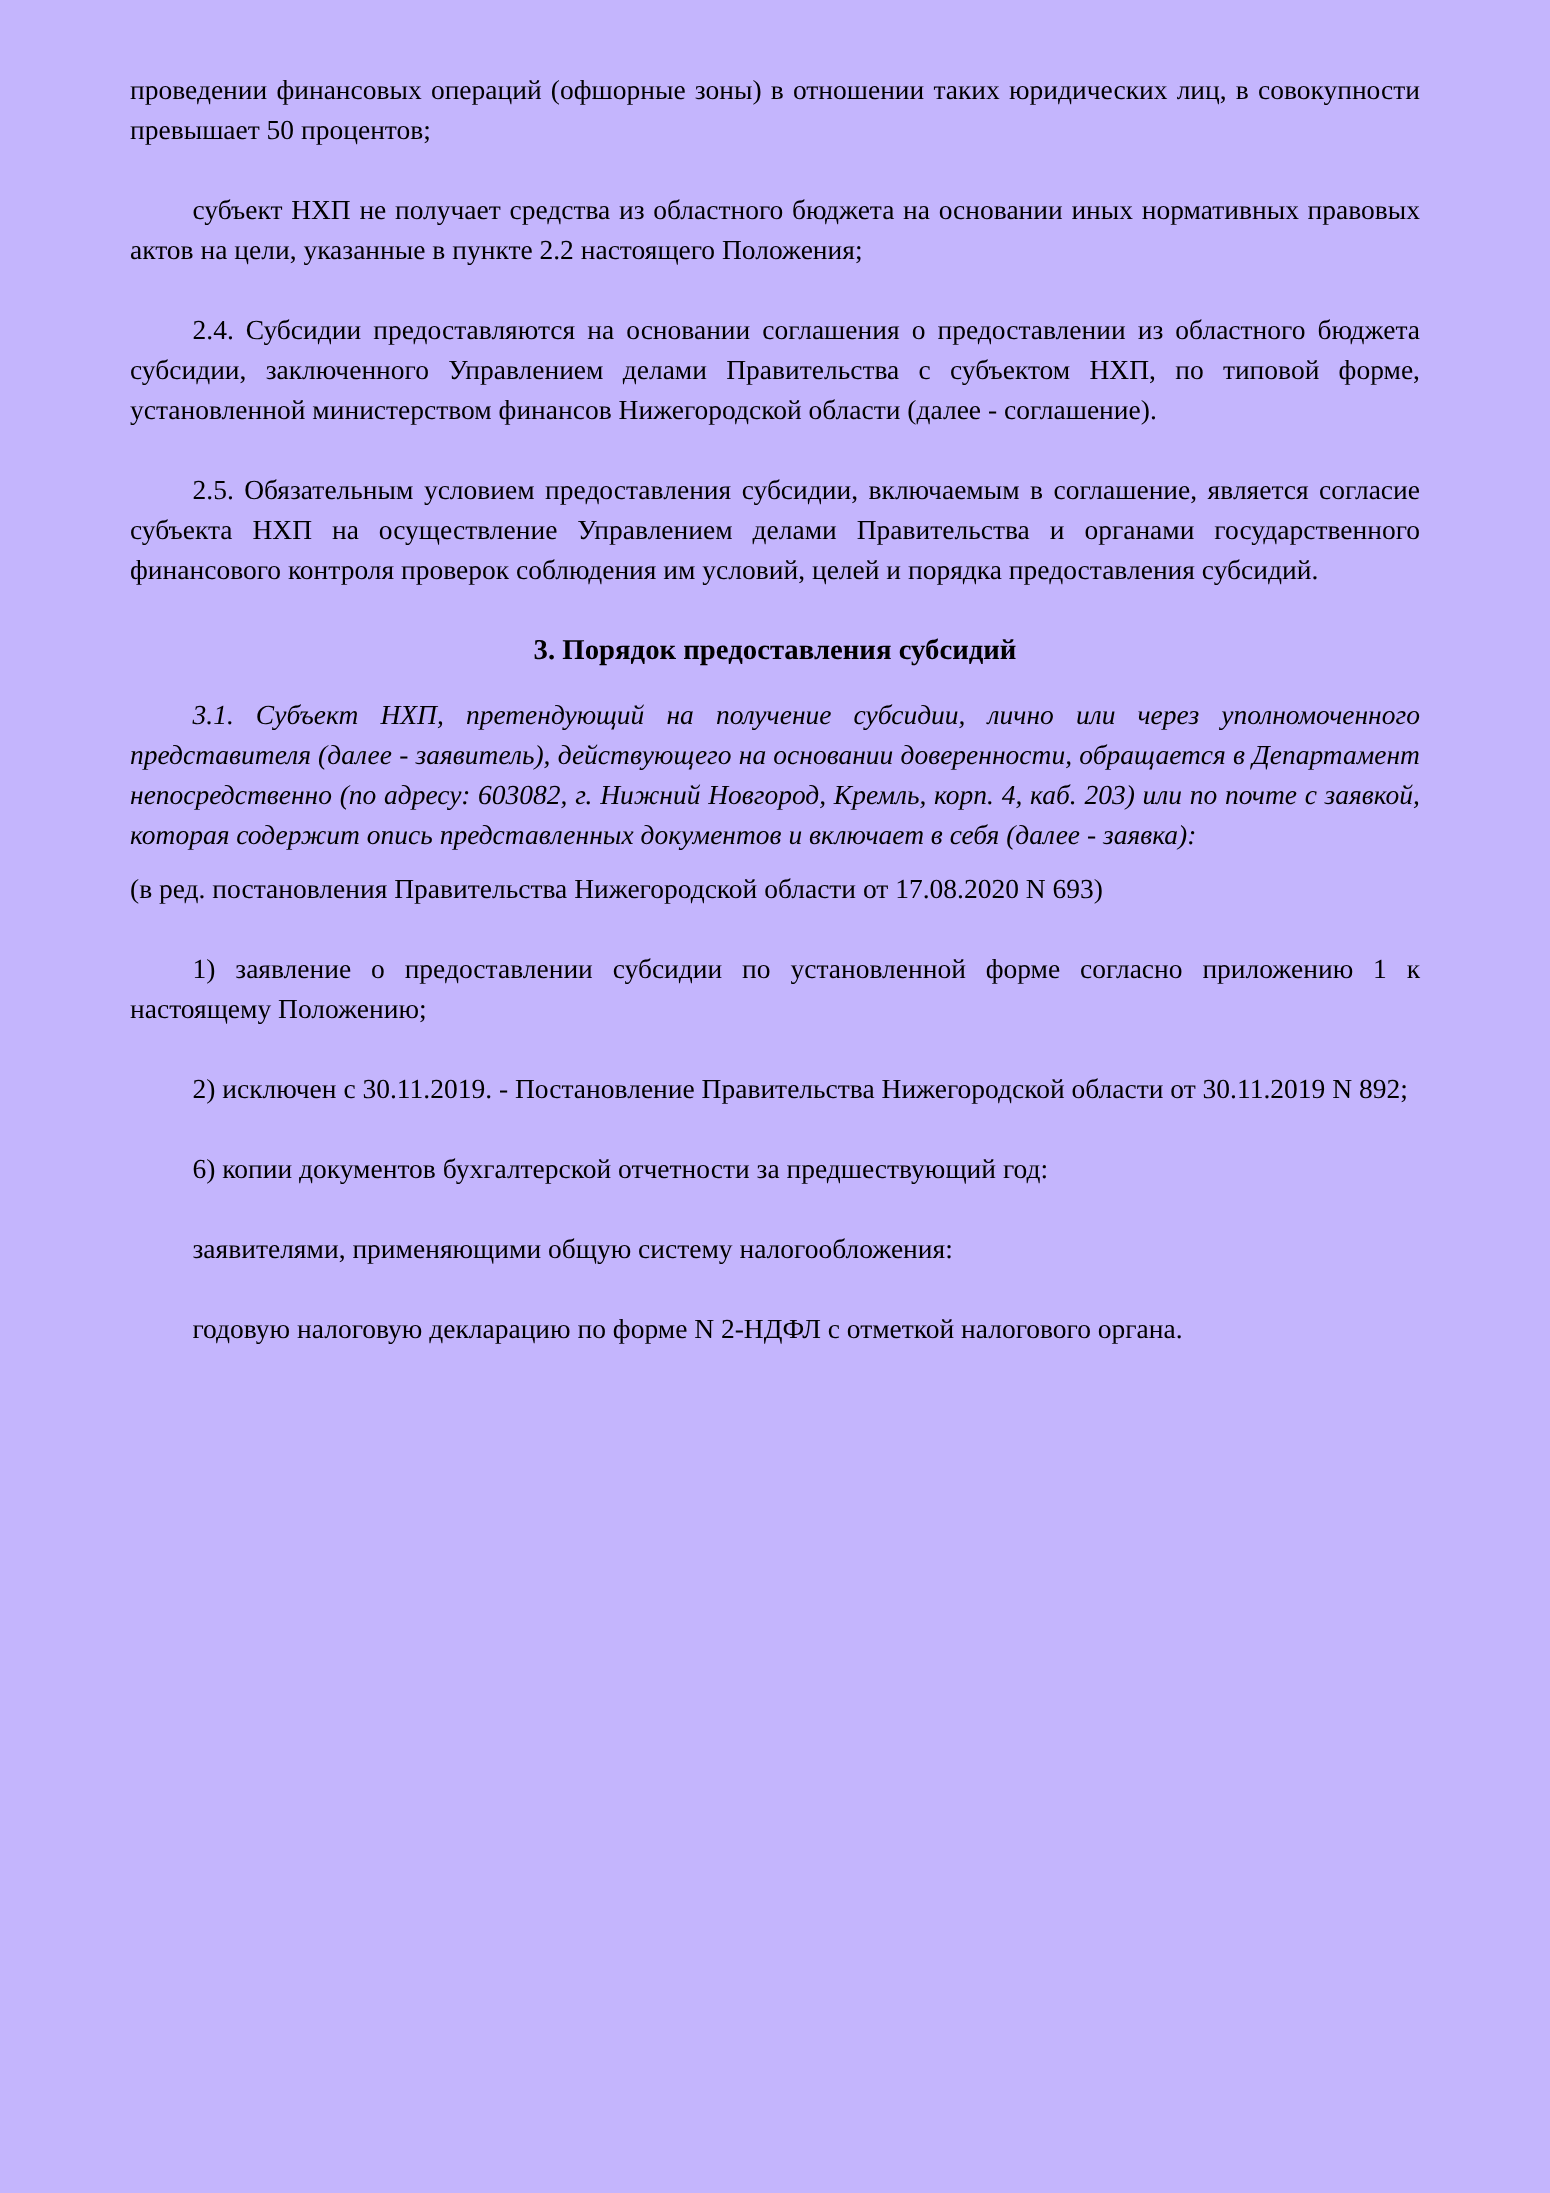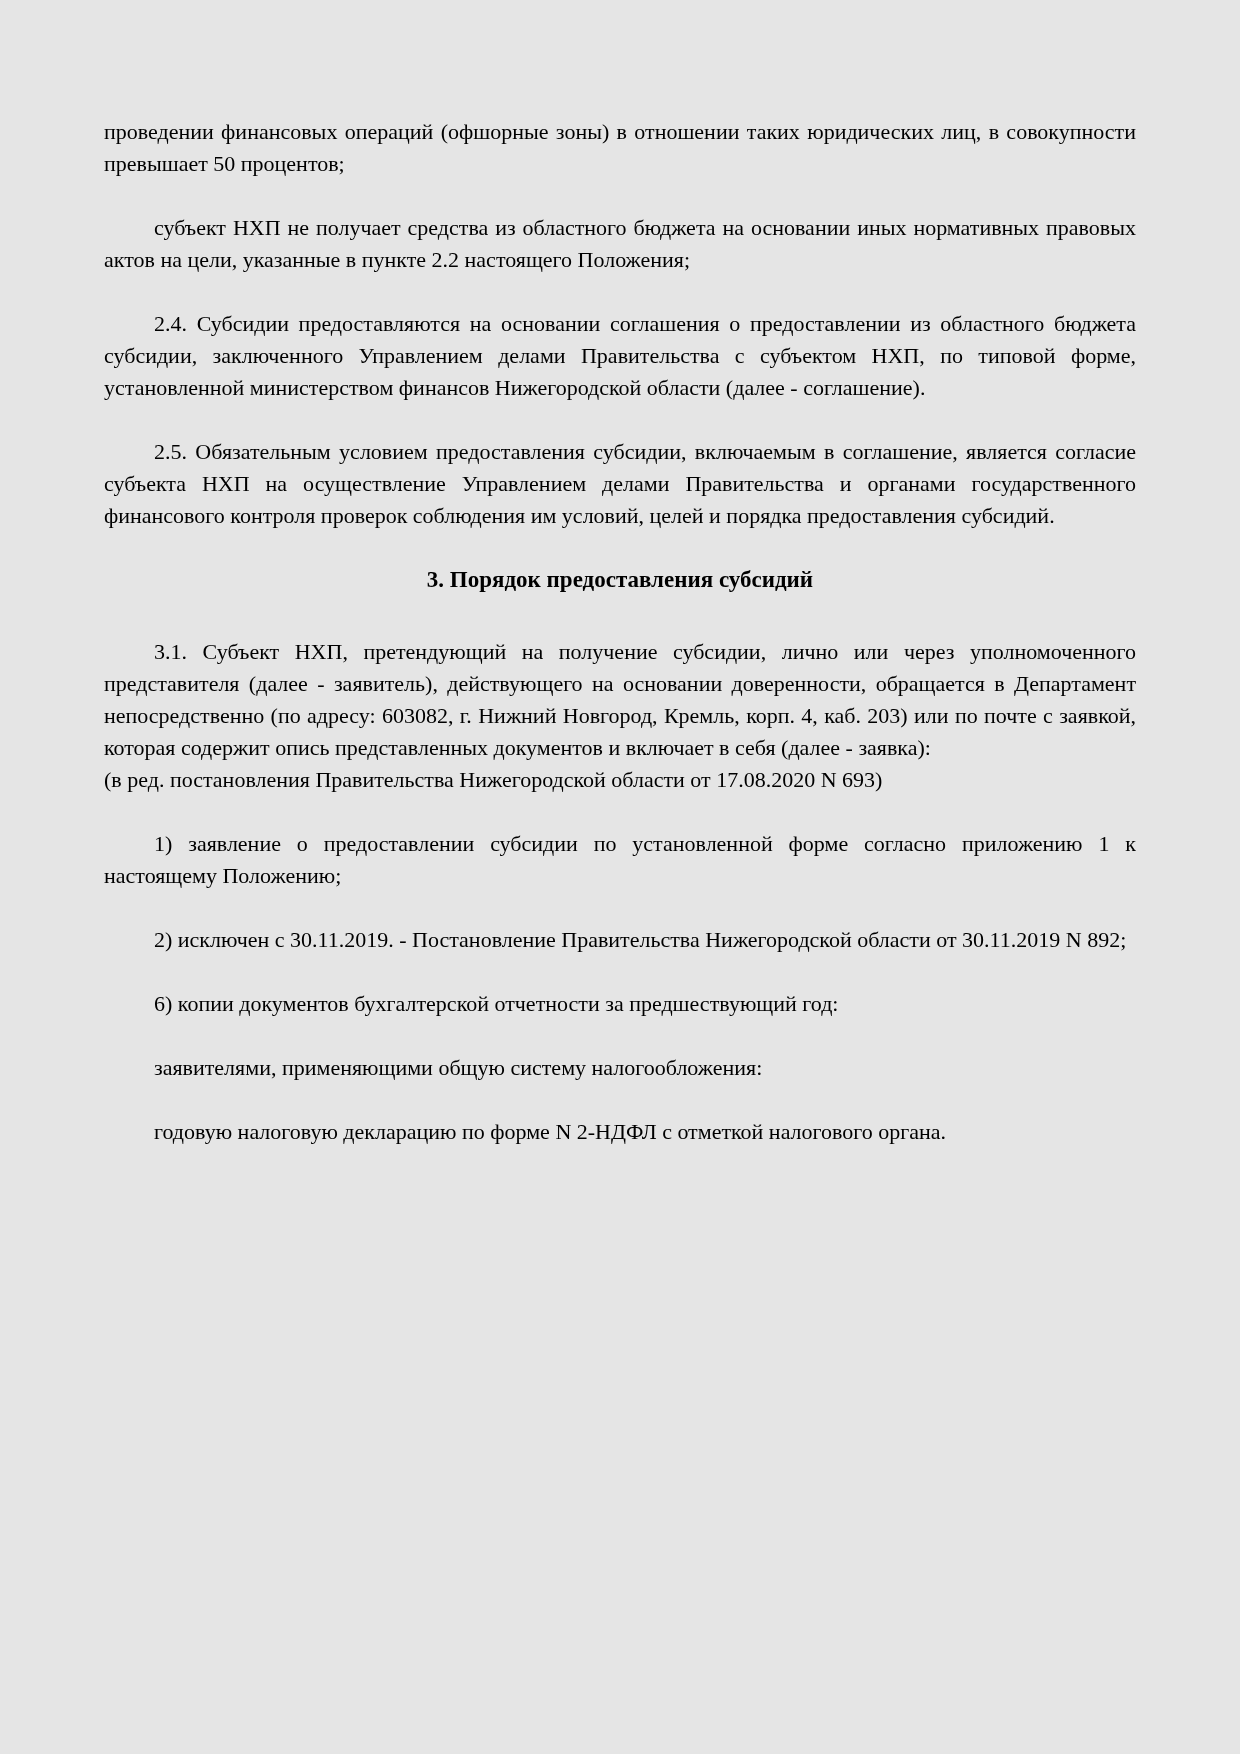--- a/index.html
+++ b/index.html
@@ -3,45 +3,46 @@
 <meta charset="utf-8">
 <style>
   html, body {
     margin: 0;
     padding: 0;
     background: #ffffff;
   }
   .page {
     width: 1240px;
     height: 1754px;
-    background: #e5e5e5;
+    background: #c4b5fd;
     color: #000000;
     box-sizing: border-box;
-    padding: 116px 104px 0 104px;
+    padding: 56px 104px 0 104px;
     font-family: "Liberation Serif", "DejaVu Serif", serif;
     font-size: 22px;
     line-height: 32px;
     overflow: hidden;
   }
   .para {
     margin: 0 0 32px 0;
     text-align: justify;
     text-indent: 50px;
   }
   .para.no-indent {
     text-indent: 0;
   }
   .para.tight {
-    margin-bottom: 0;
+    margin-bottom: 11px;
+    font-style: italic;
   }
   .heading {
     font-weight: bold;
     text-align: center;
     font-size: 23px;
-    margin: 32px 0 40px 0;
+    margin: 32px 0 20px 0;
     text-indent: 0;
   }
 </style>
 </head>
 <body>
 
 <div class="page">
 
   <p class="para no-indent">проведении финансовых операций (офшорные зоны) в отношении таких юридических лиц, в совокупности превышает 50 процентов;</p>
 

